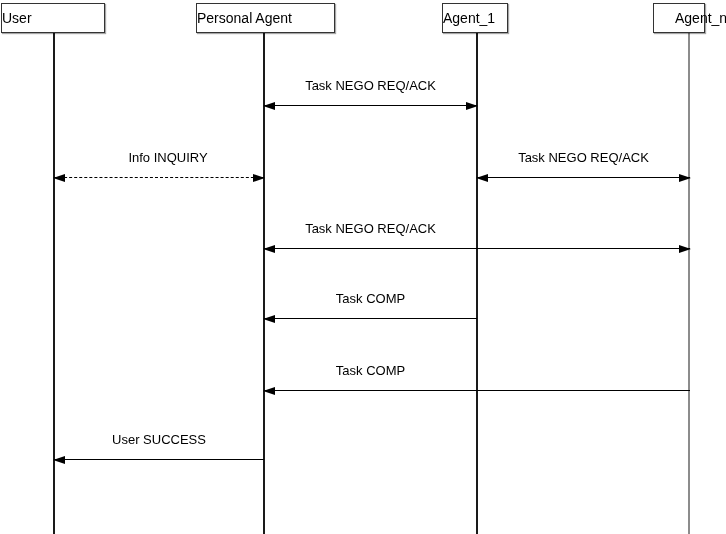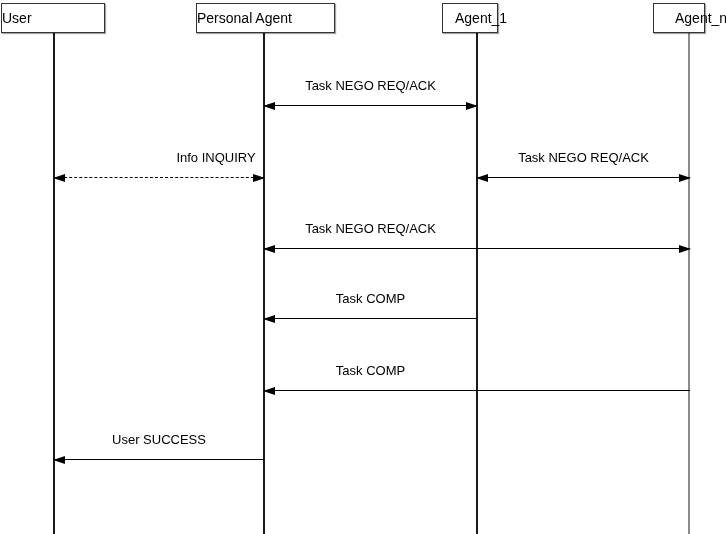--- a/index.html
+++ b/index.html
@@ -91,34 +91,34 @@
   <div class="lifeline" style="left:263px;"></div>
   <div class="lifeline" style="left:476px;"></div>
   <div class="lifeline gray" style="left:688px;"></div>
 
   <div class="actor" style="left:1px;width:104px;">
     <span>User</span>
   </div>
   <div class="actor" style="left:196px;width:139px;">
     <span>Personal Agent</span>
   </div>
-  <div class="actor" style="left:442px;width:56px;padding-left:12px;">
+  <div class="actor" style="left:442px;width:66px;">
     <span>Agent_1</span>
   </div>
   <div class="actor" style="left:653px;width:52px;padding-left:21px;">
     <span>Agent_n</span>
   </div>
 
   <div class="msg-label" style="left:264px;top:77px;width:213px;">Task NEGO REQ/ACK</div>
   <div class="msg-line" style="left:264px;top:105px;width:213px;">
     <i class="head head-left"></i>
     <i class="head head-right"></i>
   </div>
 
-  <div class="msg-label" style="left:54px;top:149px;width:228px;padding-left:48px;">Info INQUIRY</div>
+  <div class="msg-label" style="left:54px;top:149px;width:228px;">Info INQUIRY</div>
   <div class="msg-line dashed" style="left:54px;top:177px;width:210px;">
     <i class="head head-left"></i>
     <i class="head head-right"></i>
   </div>
 
   <div class="msg-label" style="left:477px;top:149px;width:213px;">Task NEGO REQ/ACK</div>
   <div class="msg-line" style="left:477px;top:177px;width:213px;">
     <i class="head head-left"></i>
     <i class="head head-right"></i>
   </div>

